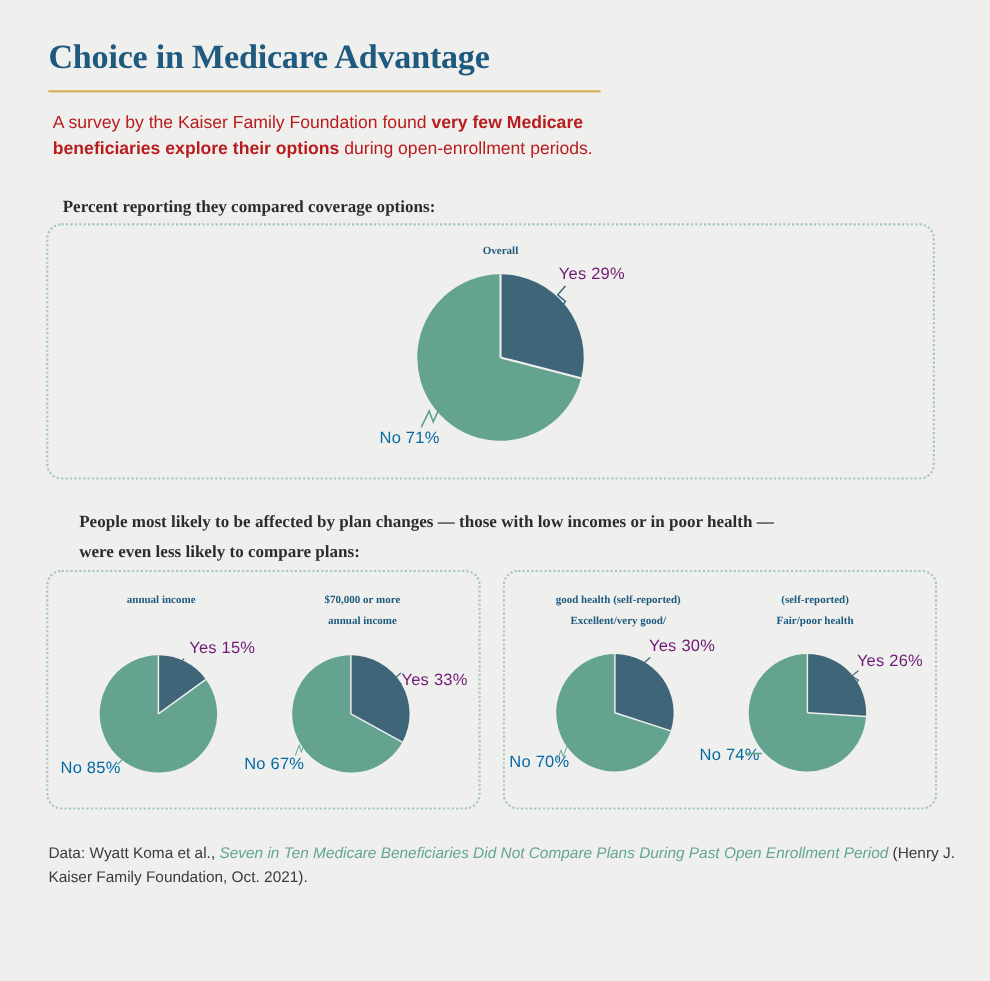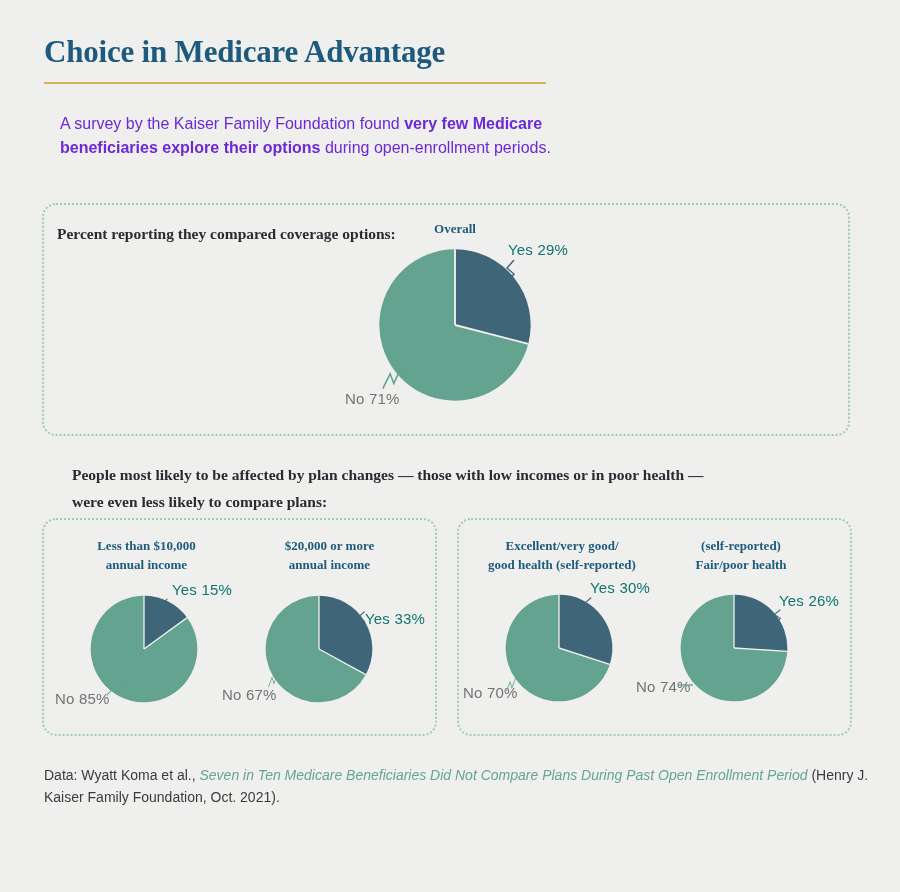--- a/index.html
+++ b/index.html
@@ -2,38 +2,38 @@
 <html><head>
 <meta charset="utf-8">
 <style>
   html,body{margin:0;padding:0;background:#efefee;}
   .page{position:relative;width:900px;height:868px;background:#efefee;overflow:hidden;
         font-family:"Liberation Sans",sans-serif;}
   .title{position:absolute;left:44px;top:34px;margin:0;
          font-family:"Liberation Serif",serif;font-weight:700;font-size:31px;
          letter-spacing:-0.2px;color:#1d5a7d;}
   .divider{position:absolute;left:44px;top:82px;width:502px;height:2px;background:#d9b156;}
-  .subtitle{position:absolute;left:44px;top:96px;width:580px;margin:16px;
-            font-size:16px;line-height:24px;color:#6d28d9;}
+  .subtitle{position:absolute;left:44px;top:96px;width:580px;margin:4px;
+            font-size:16px;line-height:24px;color:#b91c1c;}
   .subtitle strong{font-weight:700;}
   .sec-heading{position:absolute;left:57px;margin:0;
                font-family:"Liberation Serif",serif;font-weight:700;font-size:15.5px;
                line-height:27px;color:#2b2b31;}
-  .h-overall{top:175px;margin-top:45px;}
+  .h-overall{top:175px;}
   .h-sub{top:461px;width:720px;margin-left:15px;}
   .box{position:absolute;border:2px dotted #a7c9b9;border-radius:14px;box-sizing:border-box;}
   .box1{left:42px;top:203px;width:808px;height:233px;}
   .box2{left:42px;top:518px;width:395px;height:218px;}
   .box3{left:457px;top:518px;width:395px;height:218px;}
   .pie-title{position:absolute;font-family:"Liberation Serif",serif;font-weight:700;
-             font-size:13px;line-height:19px;color:#1d5a7d;text-align:center;}
+             font-size:10px;line-height:19px;color:#1d5a7d;text-align:center;}
   .pie{position:absolute;display:block;}
   .lbl{position:absolute;font-size:15px;white-space:nowrap;letter-spacing:0.2px;}
-  .lbl.yes{color:#0f766e;}
-  .lbl.no{color:#737373;}
+  .lbl.yes{color:#701a75;}
+  .lbl.no{color:#0369a1;}
   .leader{position:absolute;fill:none;}
   .leader polyline,.leader line{stroke:currentColor;stroke-width:1.4;fill:none;}
   .leader.yes{color:#3f6678;}
   .leader.no{color:#5ca28c;}
   .foot{position:absolute;left:44px;width:835px;margin:0;
         font-size:14px;line-height:22px;color:#3b3b3d;}
   .f1{top:764px;}
   .f2{top:826px;}
   .link{color:#64a690;cursor:pointer;}
   .link.italic{font-style:italic;}
@@ -66,25 +66,24 @@
     <span class="lbl no" style="left:301px;top:185px;">No 71%</span>
     <svg class="leader no" style="left:338px;top:159px;" width="20" height="26" viewBox="0 0 22 16" preserveAspectRatio="none">
         <polyline points="1,15 9,6 13,12 21,2"></polyline>
       </svg>
   </section>
 
   <h2 class="sec-heading h-sub"><span>People most likely to be affected by plan changes — those with low incomes or in poor health —</span><br><span>were even less likely to compare plans:</span></h2>
 
   <section class="box box2">
     <div class="pie-title" style="left:10px;top:16px;width:185px;">
-      <div>Less than $10,000</div>
       <div>annual income</div>
     </div>
     <div class="pie-title" style="left:193px;top:16px;width:185px;">
-      <div>$20,000 or more</div>
+      <div>$70,000 or more</div>
       <div>annual income</div>
     </div>
 
     <svg class="pie" style="left:45px;top:74px;width:110px;height:110px;" viewBox="0 0 200 200">
         <path d="M100,100 L100.00,3.00 A97,97 0 0 1 178.47,42.98 Z" fill="#3f6678"></path>
         <path d="M100,100 L178.47,42.98 A97,97 0 1 1 99.98,3.00 Z" fill="#63a38f"></path>
         <line x1="100" y1="100" x2="100.00" y2="3.00" stroke="#efefee" stroke-width="2.4"></line>
         <line x1="100" y1="100" x2="178.47" y2="42.98" stroke="#efefee" stroke-width="2.4"></line>
       </svg>
     <span class="lbl yes" style="left:128px;top:61px;">Yes 15%</span>
@@ -107,22 +106,22 @@
         <polyline points="11,1 4,9 11,15 4,25"></polyline>
       </svg>
     <span class="lbl no" style="left:178px;top:166px;">No 67%</span>
     <svg class="leader no" style="left:224px;top:151px;" width="10" height="17" viewBox="0 0 22 16" preserveAspectRatio="none">
         <polyline points="1,15 9,6 13,12 21,2"></polyline>
       </svg>
   </section>
 
   <section class="box box3">
     <div class="pie-title" style="left:7px;top:16px;width:192px;">
+      <div>good health (self-reported)</div>
       <div>Excellent/very good/</div>
-      <div>good health (self-reported)</div>
     </div>
     <div class="pie-title" style="left:186px;top:16px;width:192px;">
       <div>(self-reported)</div>
       <div>Fair/poor health</div>
     </div>
 
     <svg class="pie" style="left:45px;top:73px;width:110px;height:110px;" viewBox="0 0 200 200">
         <path d="M100,100 L100.00,3.00 A97,97 0 0 1 192.25,129.97 Z" fill="#3f6678"></path>
         <path d="M100,100 L192.25,129.97 A97,97 0 1 1 99.98,3.00 Z" fill="#63a38f"></path>
         <line x1="100" y1="100" x2="100.00" y2="3.00" stroke="#efefee" stroke-width="2.4"></line>

